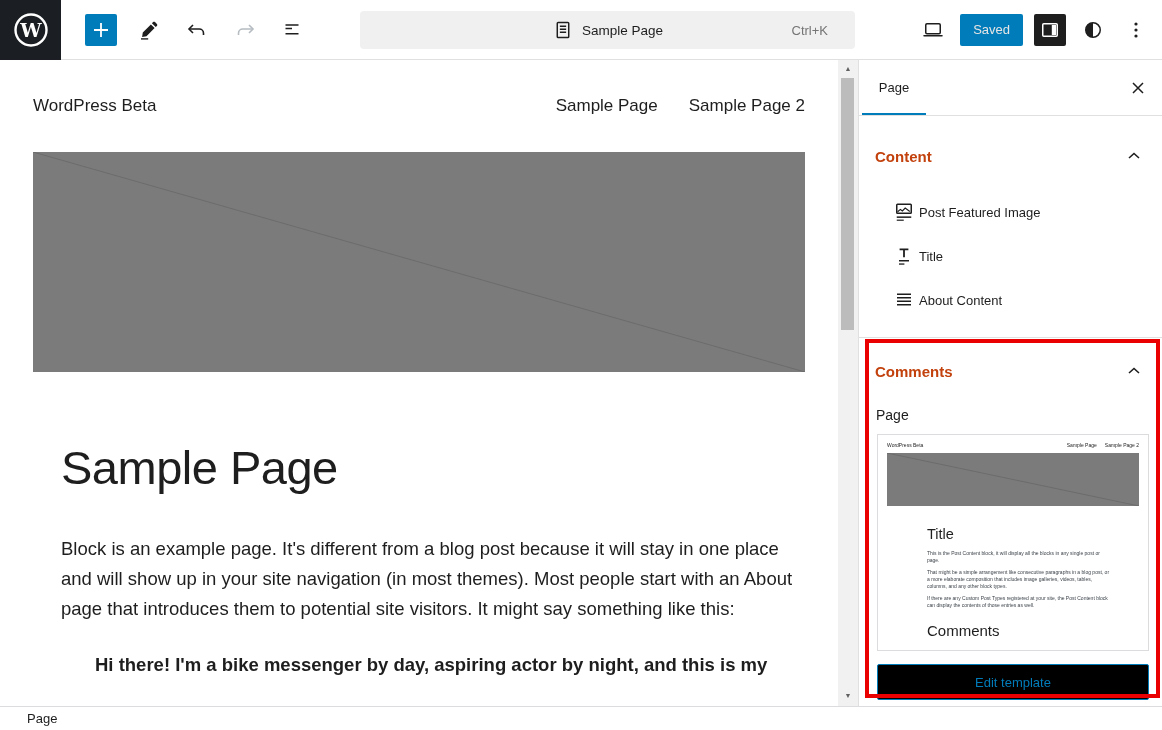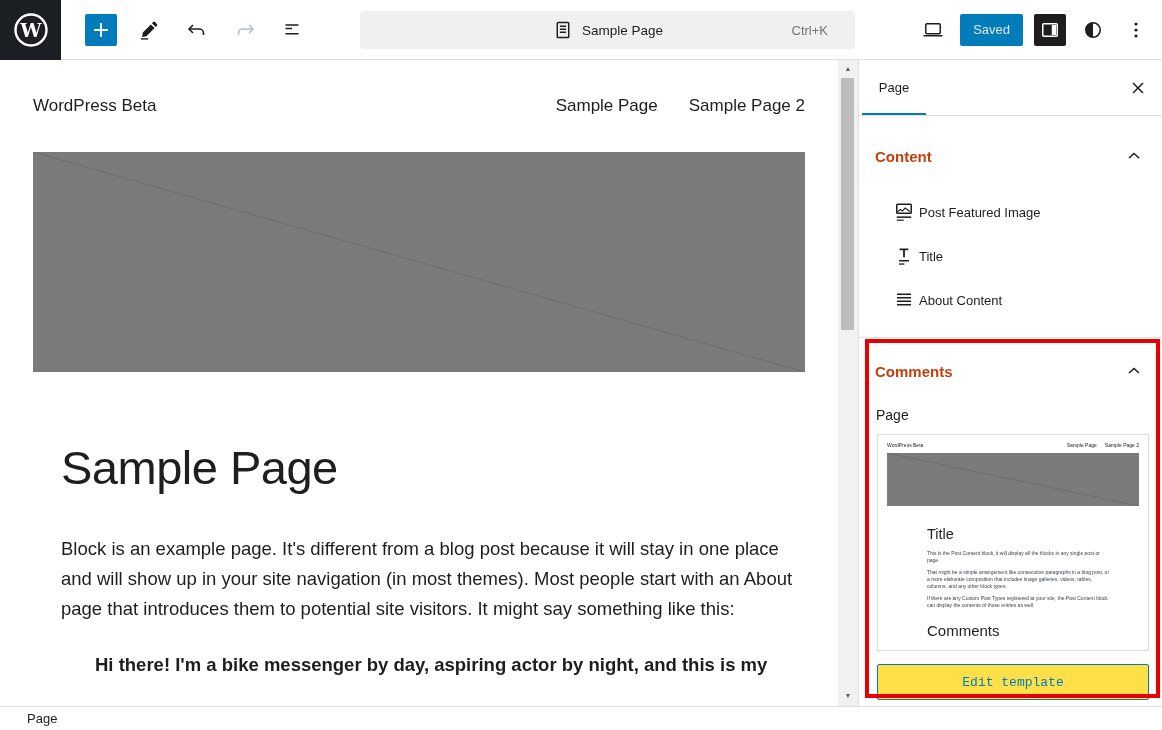--- a/index.html
+++ b/index.html
@@ -49,21 +49,21 @@
   .sb-item { display:flex; align-items:center; height:44px; padding-left:33px; gap:3px; font-size:13px; color:#1e1e1e; cursor:pointer; }
   .tpl-name { margin:18px 16px 0 17px; font-size:14px; color:#1e1e1e; cursor:pointer; width:max-content; }
   .tpl-preview { margin:11px 0 0 18px; width:272px; height:217px; border:1px solid #dcdcde; background:#fff; overflow:hidden; cursor:pointer; position:relative; }
   .tp-header { display:flex; justify-content:space-between; padding:7px 9px 5px 9px; font-size:5px; color:#1e1e1e; }
   .tp-nav { display:flex; gap:8px; }
   .tp-image { margin:0 9px; height:53px; background:#7b7b7b; }
   .tp-title { margin:20px 0 0 49px; font-size:14.5px; color:#1e1e1e; }
   .tp-body { margin:8px 36px 0 49px; font-size:5px; line-height:7px; color:#3c434a; }
   .tp-body p { margin-bottom:5px; }
   .tp-comments { margin:13px 0 0 49px; font-size:15px; color:#1e1e1e; }
-  .tpl-edit-btn { margin:13px 0 0 18px; width:272px; height:36px; background:#fde047; border:1px solid #007cba; border-radius:2px; color:#007cba; font-size:13px; display:flex; align-items:center; justify-content:center; cursor:pointer; font-family:Liberation Mono, monospace; }
+  .tpl-edit-btn { margin:13px 0 0 18px; width:272px; height:36px; background:#000000; border:1px solid #007cba; border-radius:2px; color:#007cba; font-size:13px; display:flex; align-items:center; justify-content:center; cursor:pointer; font-family:Liberation Sans, sans-serif; }
   .annotation { position:absolute; left:6px; top:279px; width:295px; height:359px; border:4px solid #ea0000; pointer-events:none; z-index:6; }
 
   
   .footer { height:24px; border-top:1px solid #dcdcde; background:#fff; display:flex; align-items:center; padding-left:27px; font-size:13px; color:#1e1e1e; }
 
   svg { display:block; }
 </style>
 </head>
 <body>
 

